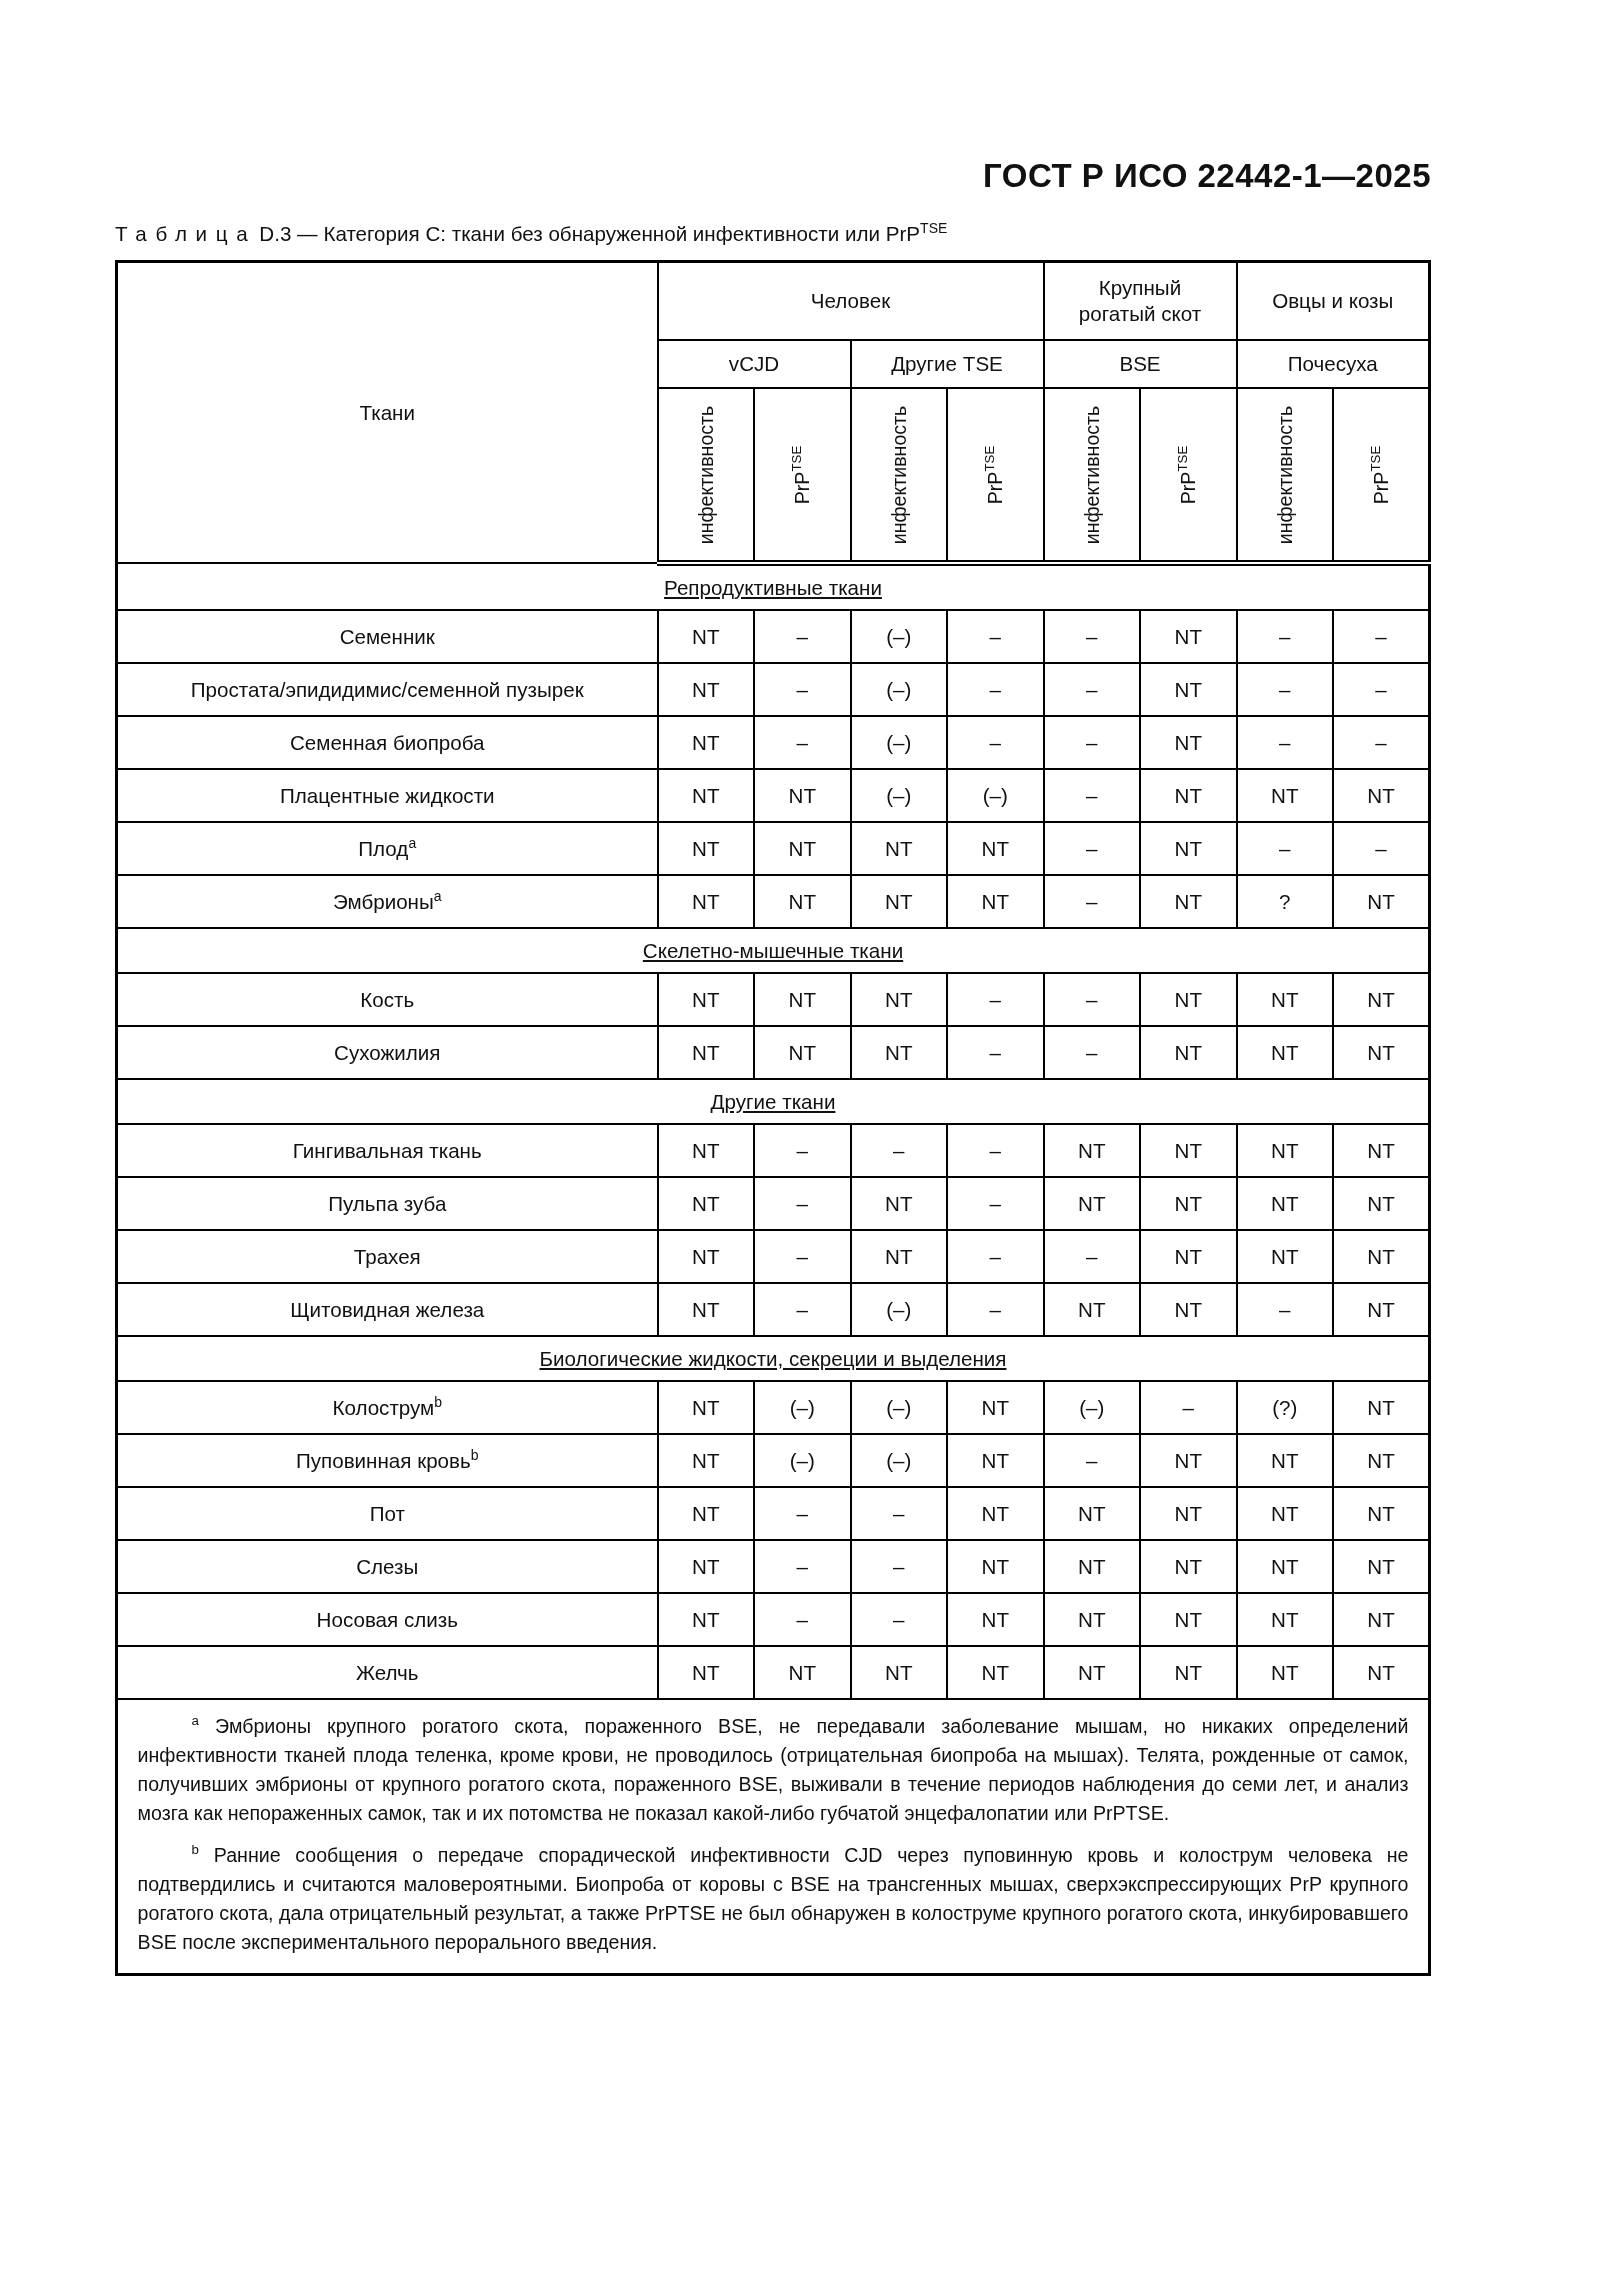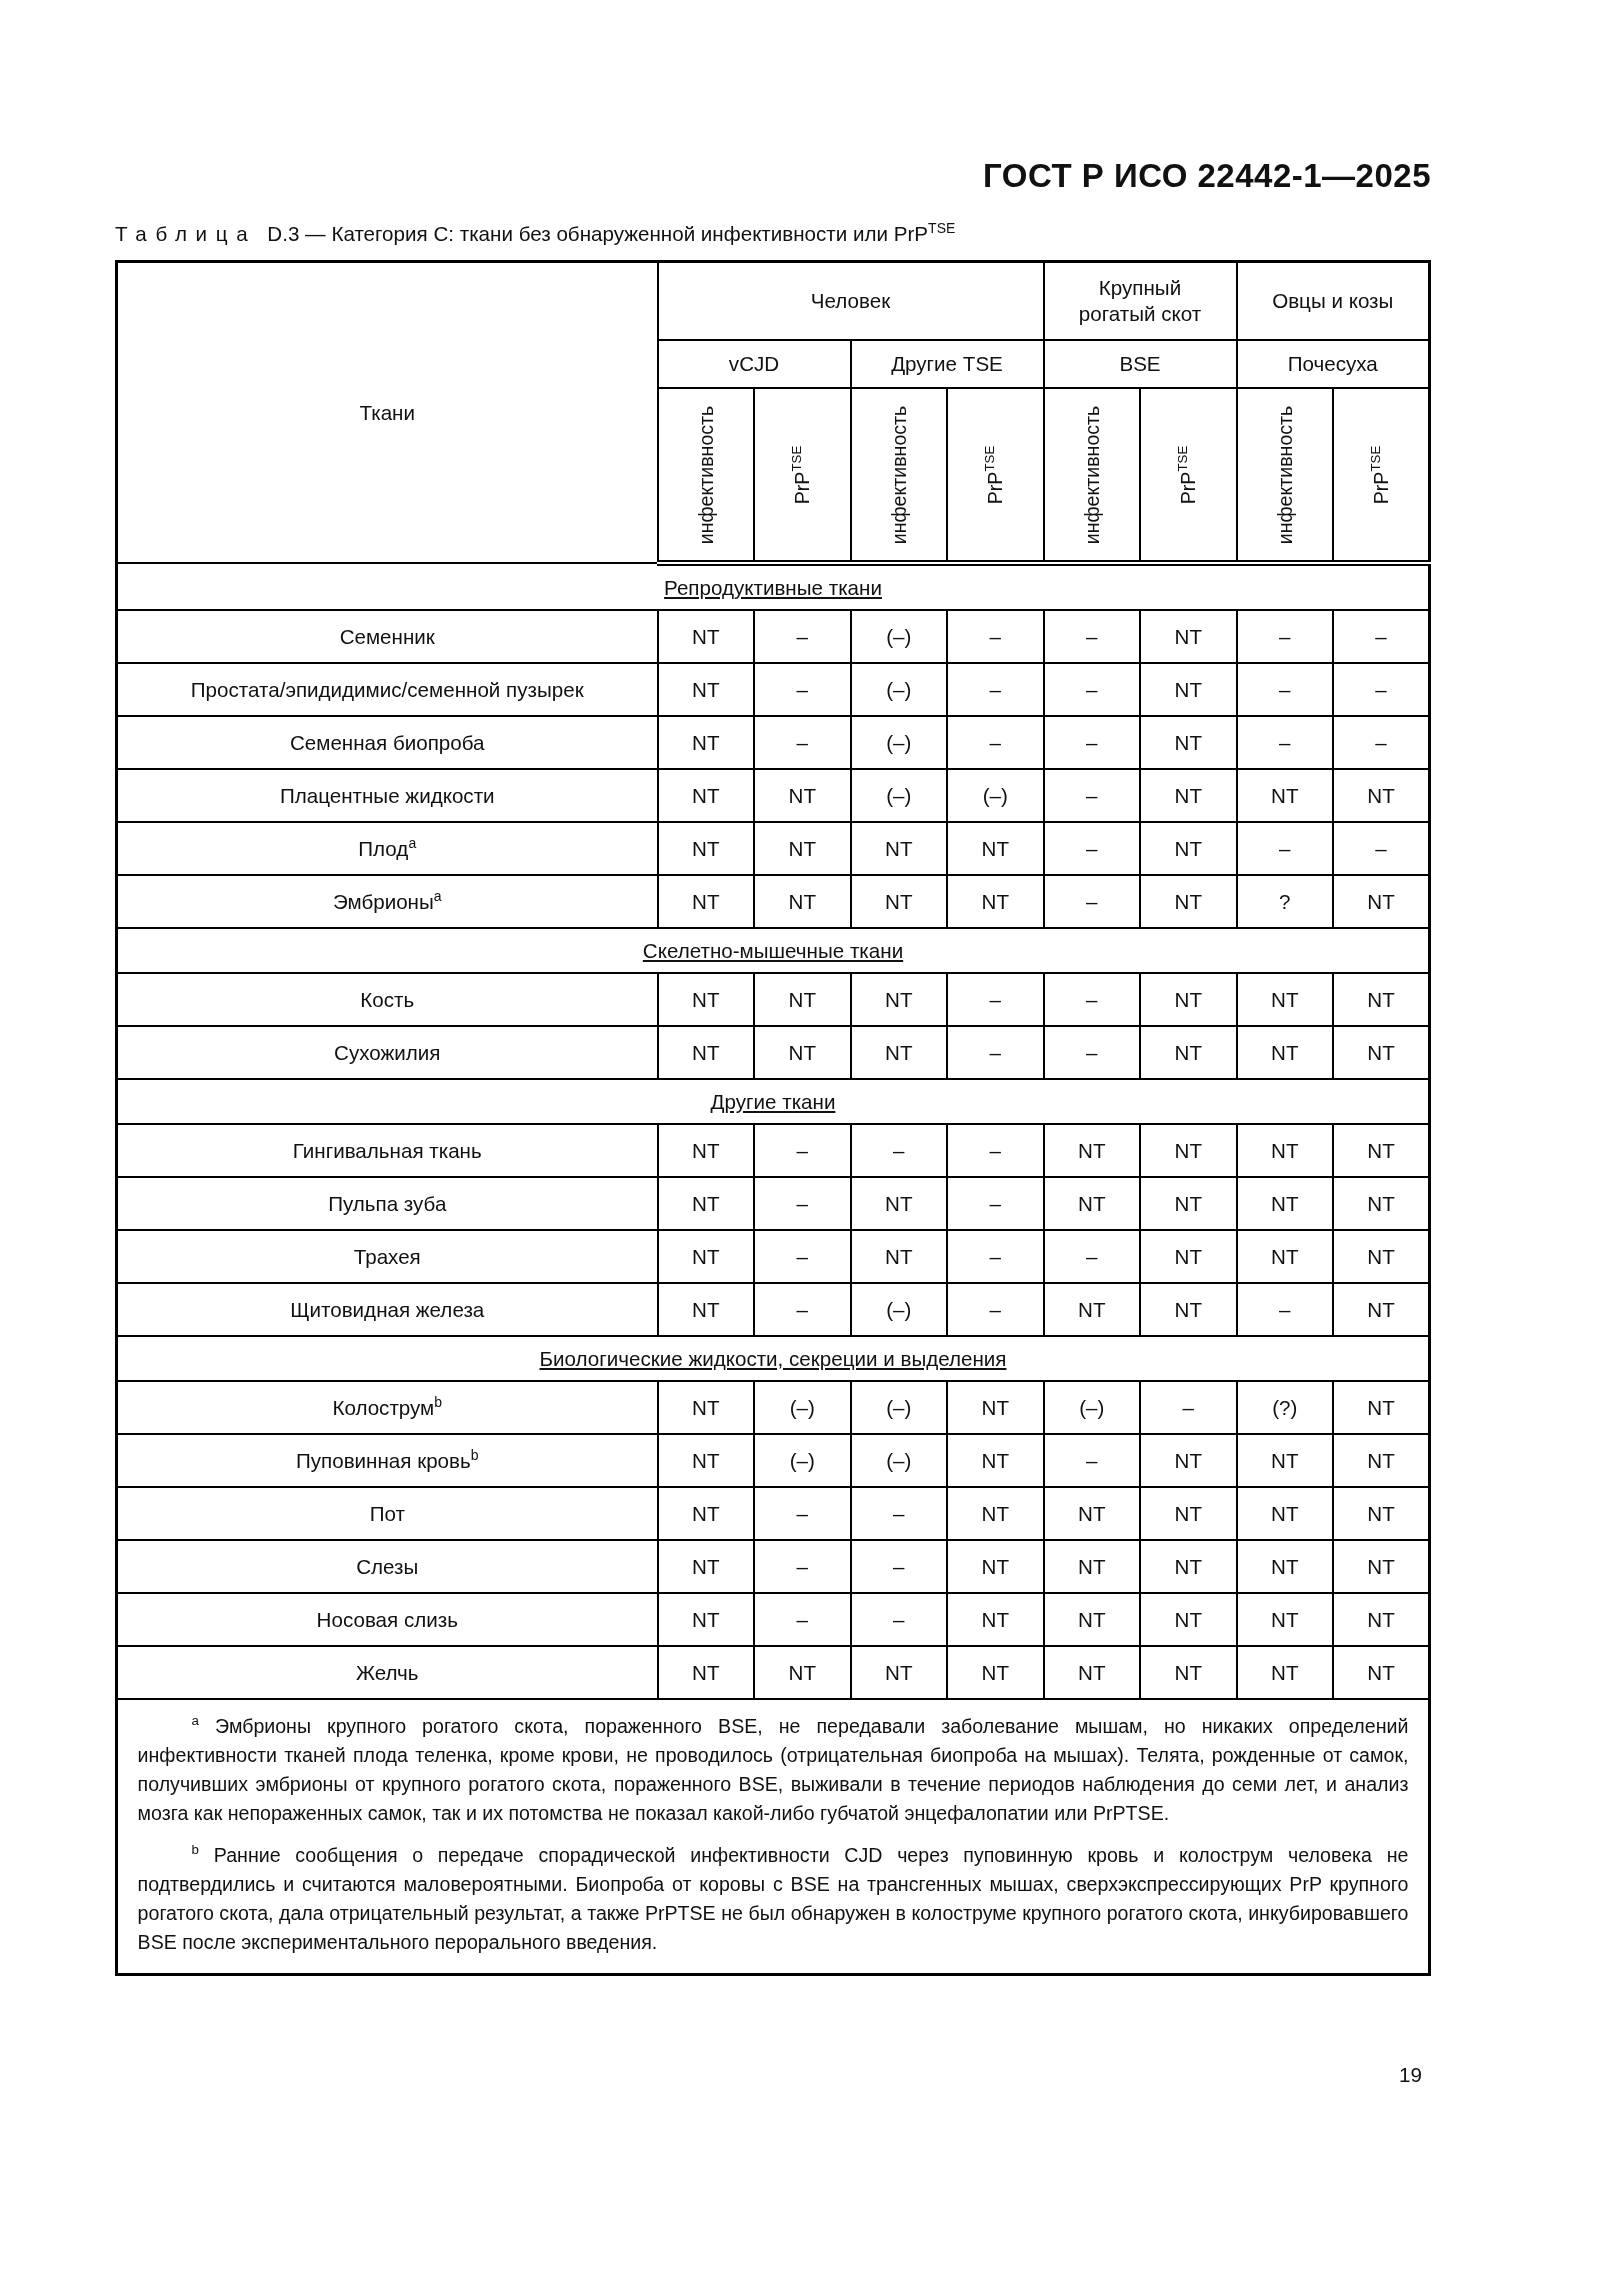--- a/index.html
+++ b/index.html
@@ -18,21 +18,21 @@
     font-size: 33px; font-weight: bold;
     letter-spacing: 0.5px;
   }
   .caption {
     position: absolute;
     top: 222px; left: 115px; width: 1372px;
     font-size: 20.6px;
     white-space: nowrap;
   }
   .caption .spaced { letter-spacing: 0.42em; margin-top: 38px; }
-  .caption .rest { margin-left: 11px; }
+  .caption .rest { margin-left: 3px; }
   sup { font-size: 68%; line-height: 0; }
 
   table.main {
     position: absolute;
     top: 260px; left: 115px;
     width: 1316px;
     border-collapse: collapse;
     table-layout: fixed;
     font-size: 20.6px;
   }
@@ -358,16 +358,15 @@
     <tfoot>
       <tr>
         <td class="fncell" colspan="9">
           <p class="fn"><sup>a</sup> <span>Эмбрионы крупного рогатого скота, пораженного BSE, не передавали заболевание мышам, но никаких определений инфективности тканей плода теленка, кроме крови, не проводилось (отрицательная биопроба на мышах). Телята, рожденные от самок, получивших эмбрионы от крупного рогатого скота, пораженного BSE, выживали в течение периодов наблюдения до семи лет, и анализ мозга как непораженных самок, так и их потомства не показал какой-либо губчатой энцефалопатии или PrPTSE.</span></p>
           <p class="fn"><sup>b</sup> <span>Ранние сообщения о передаче спорадической инфективности CJD через пуповинную кровь и колострум человека не подтвердились и считаются маловероятными. Биопроба от коровы с BSE на трансгенных мышах, сверхэкспрессирующих PrP крупного рогатого скота, дала отрицательный результат, а также PrPTSE не был обнаружен в колоструме крупного рогатого скота, инкубировавшего BSE после экспериментального перорального введения.</span></p>
         </td>
       </tr>
     </tfoot>
   </table>
 
-  <div class="page-number">19</div>
 
 </div>
 
 
 </body></html>

